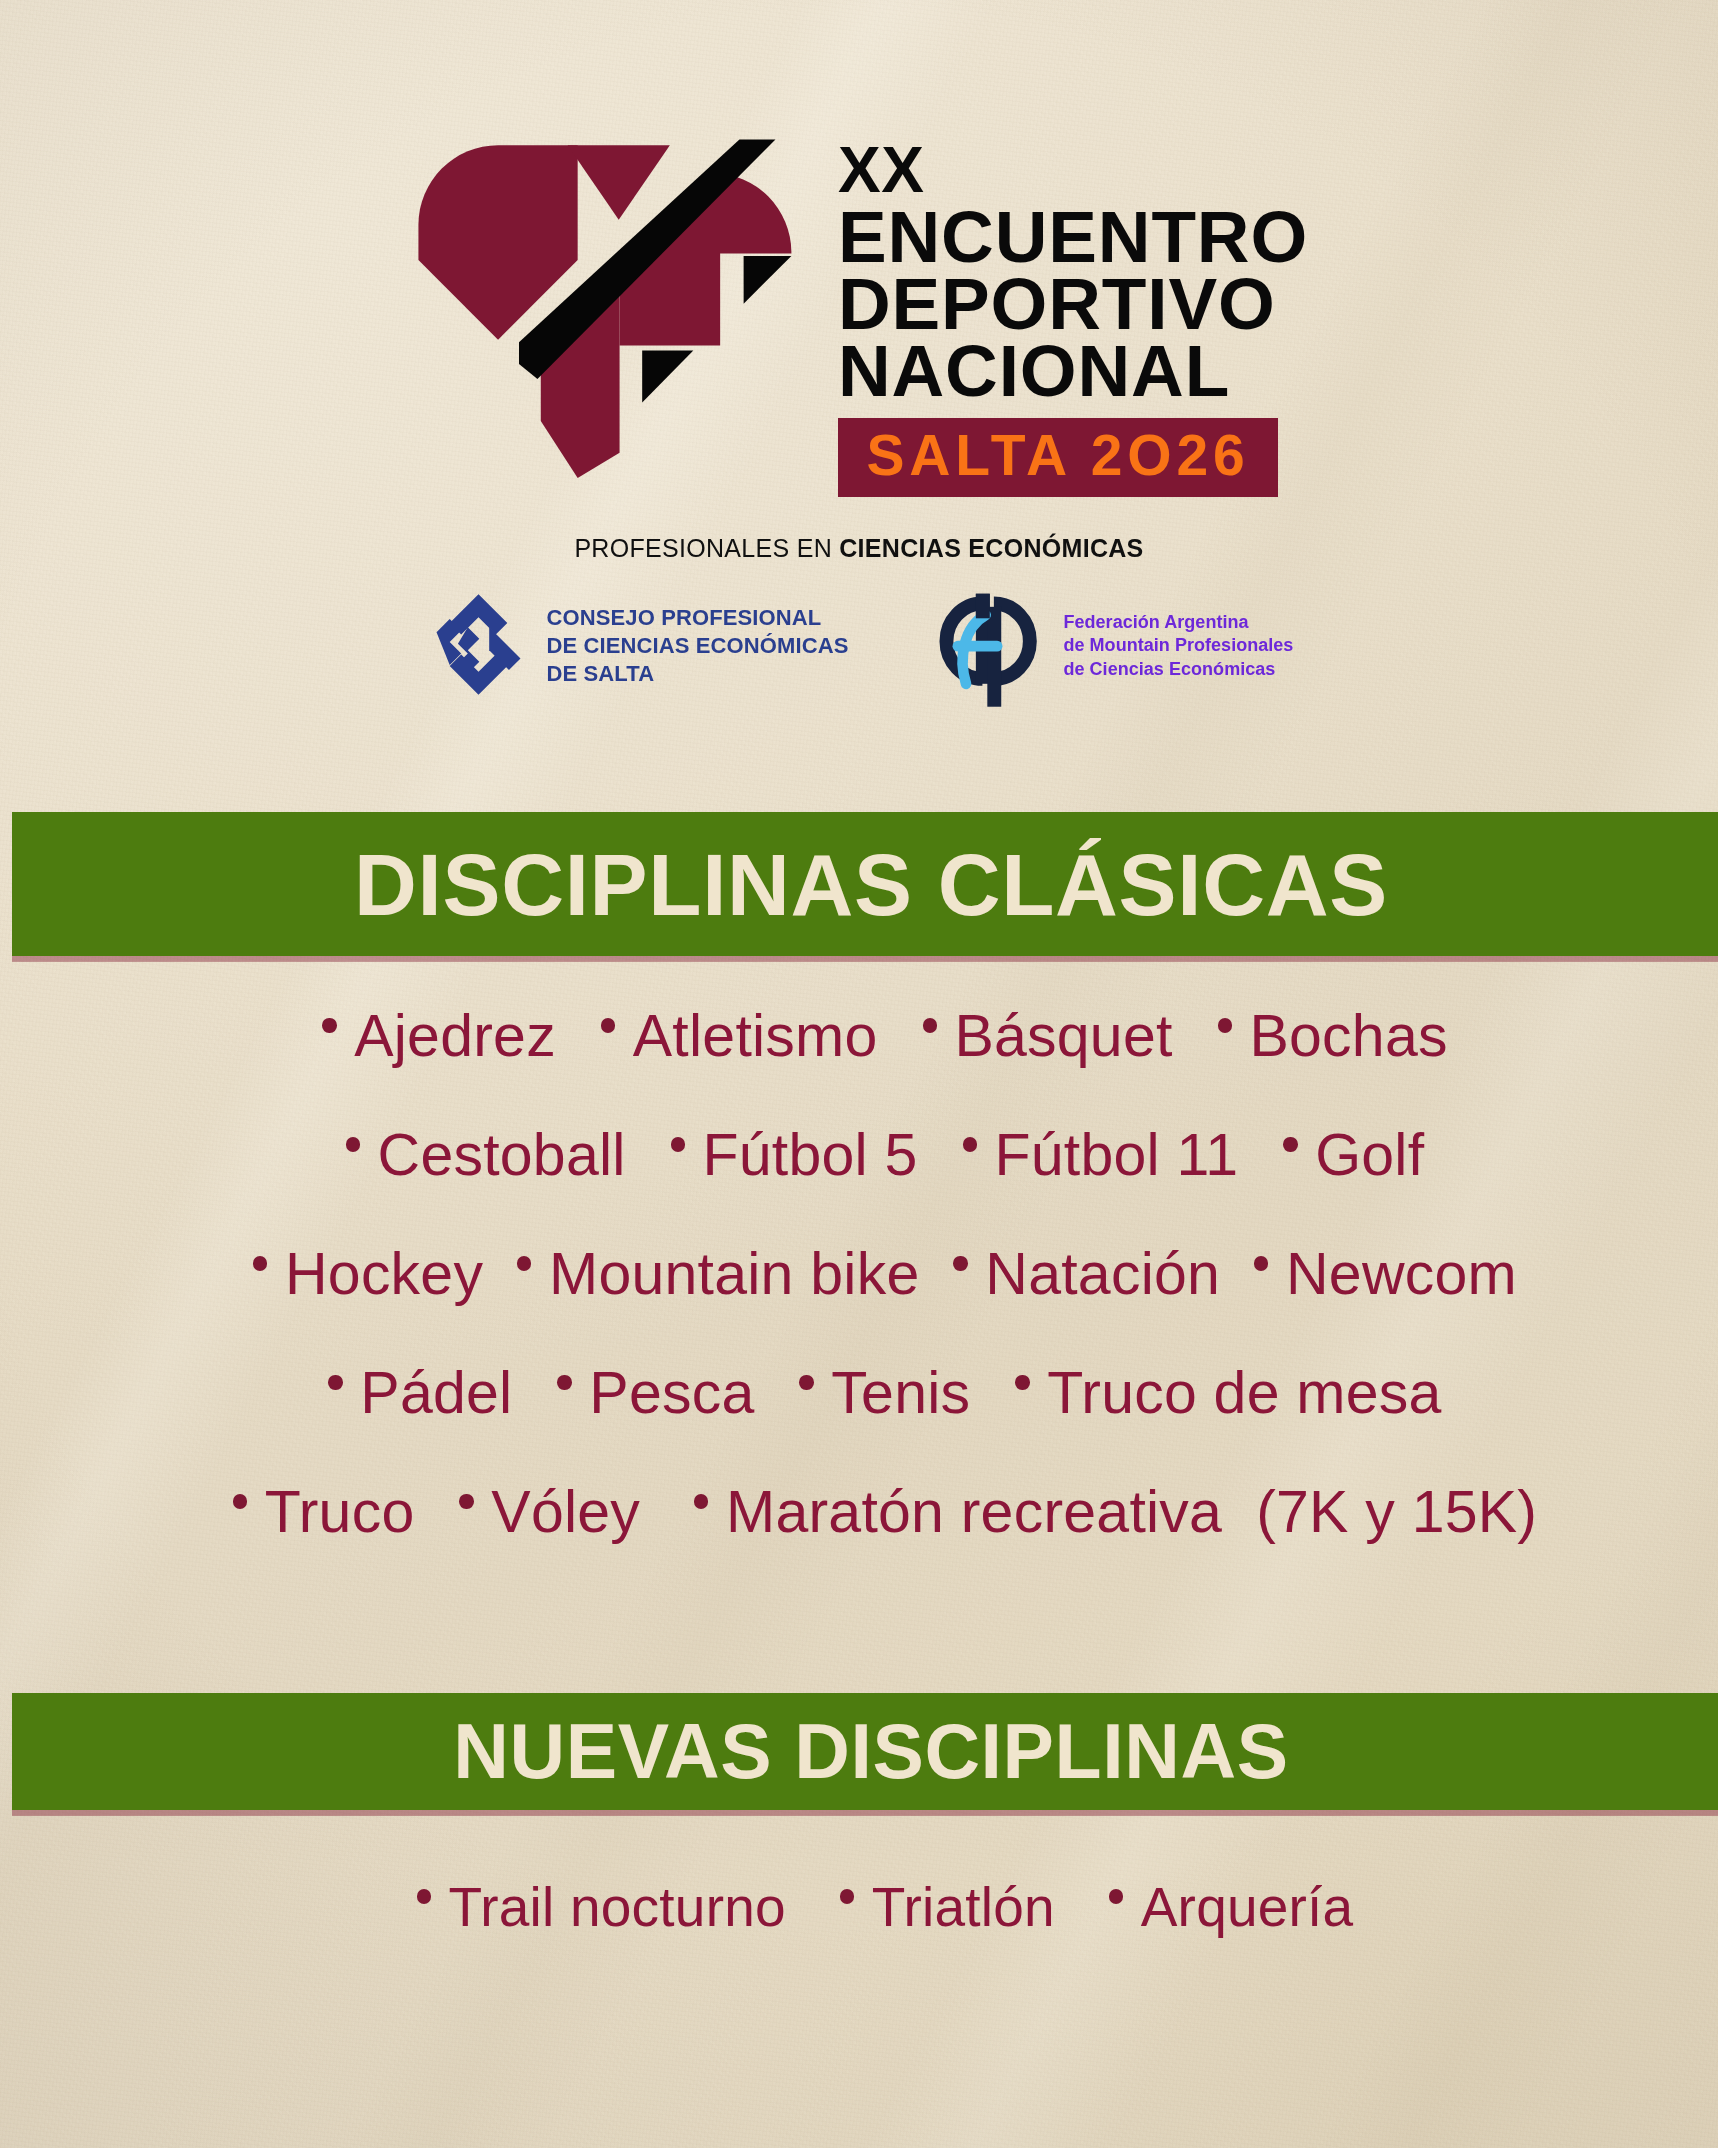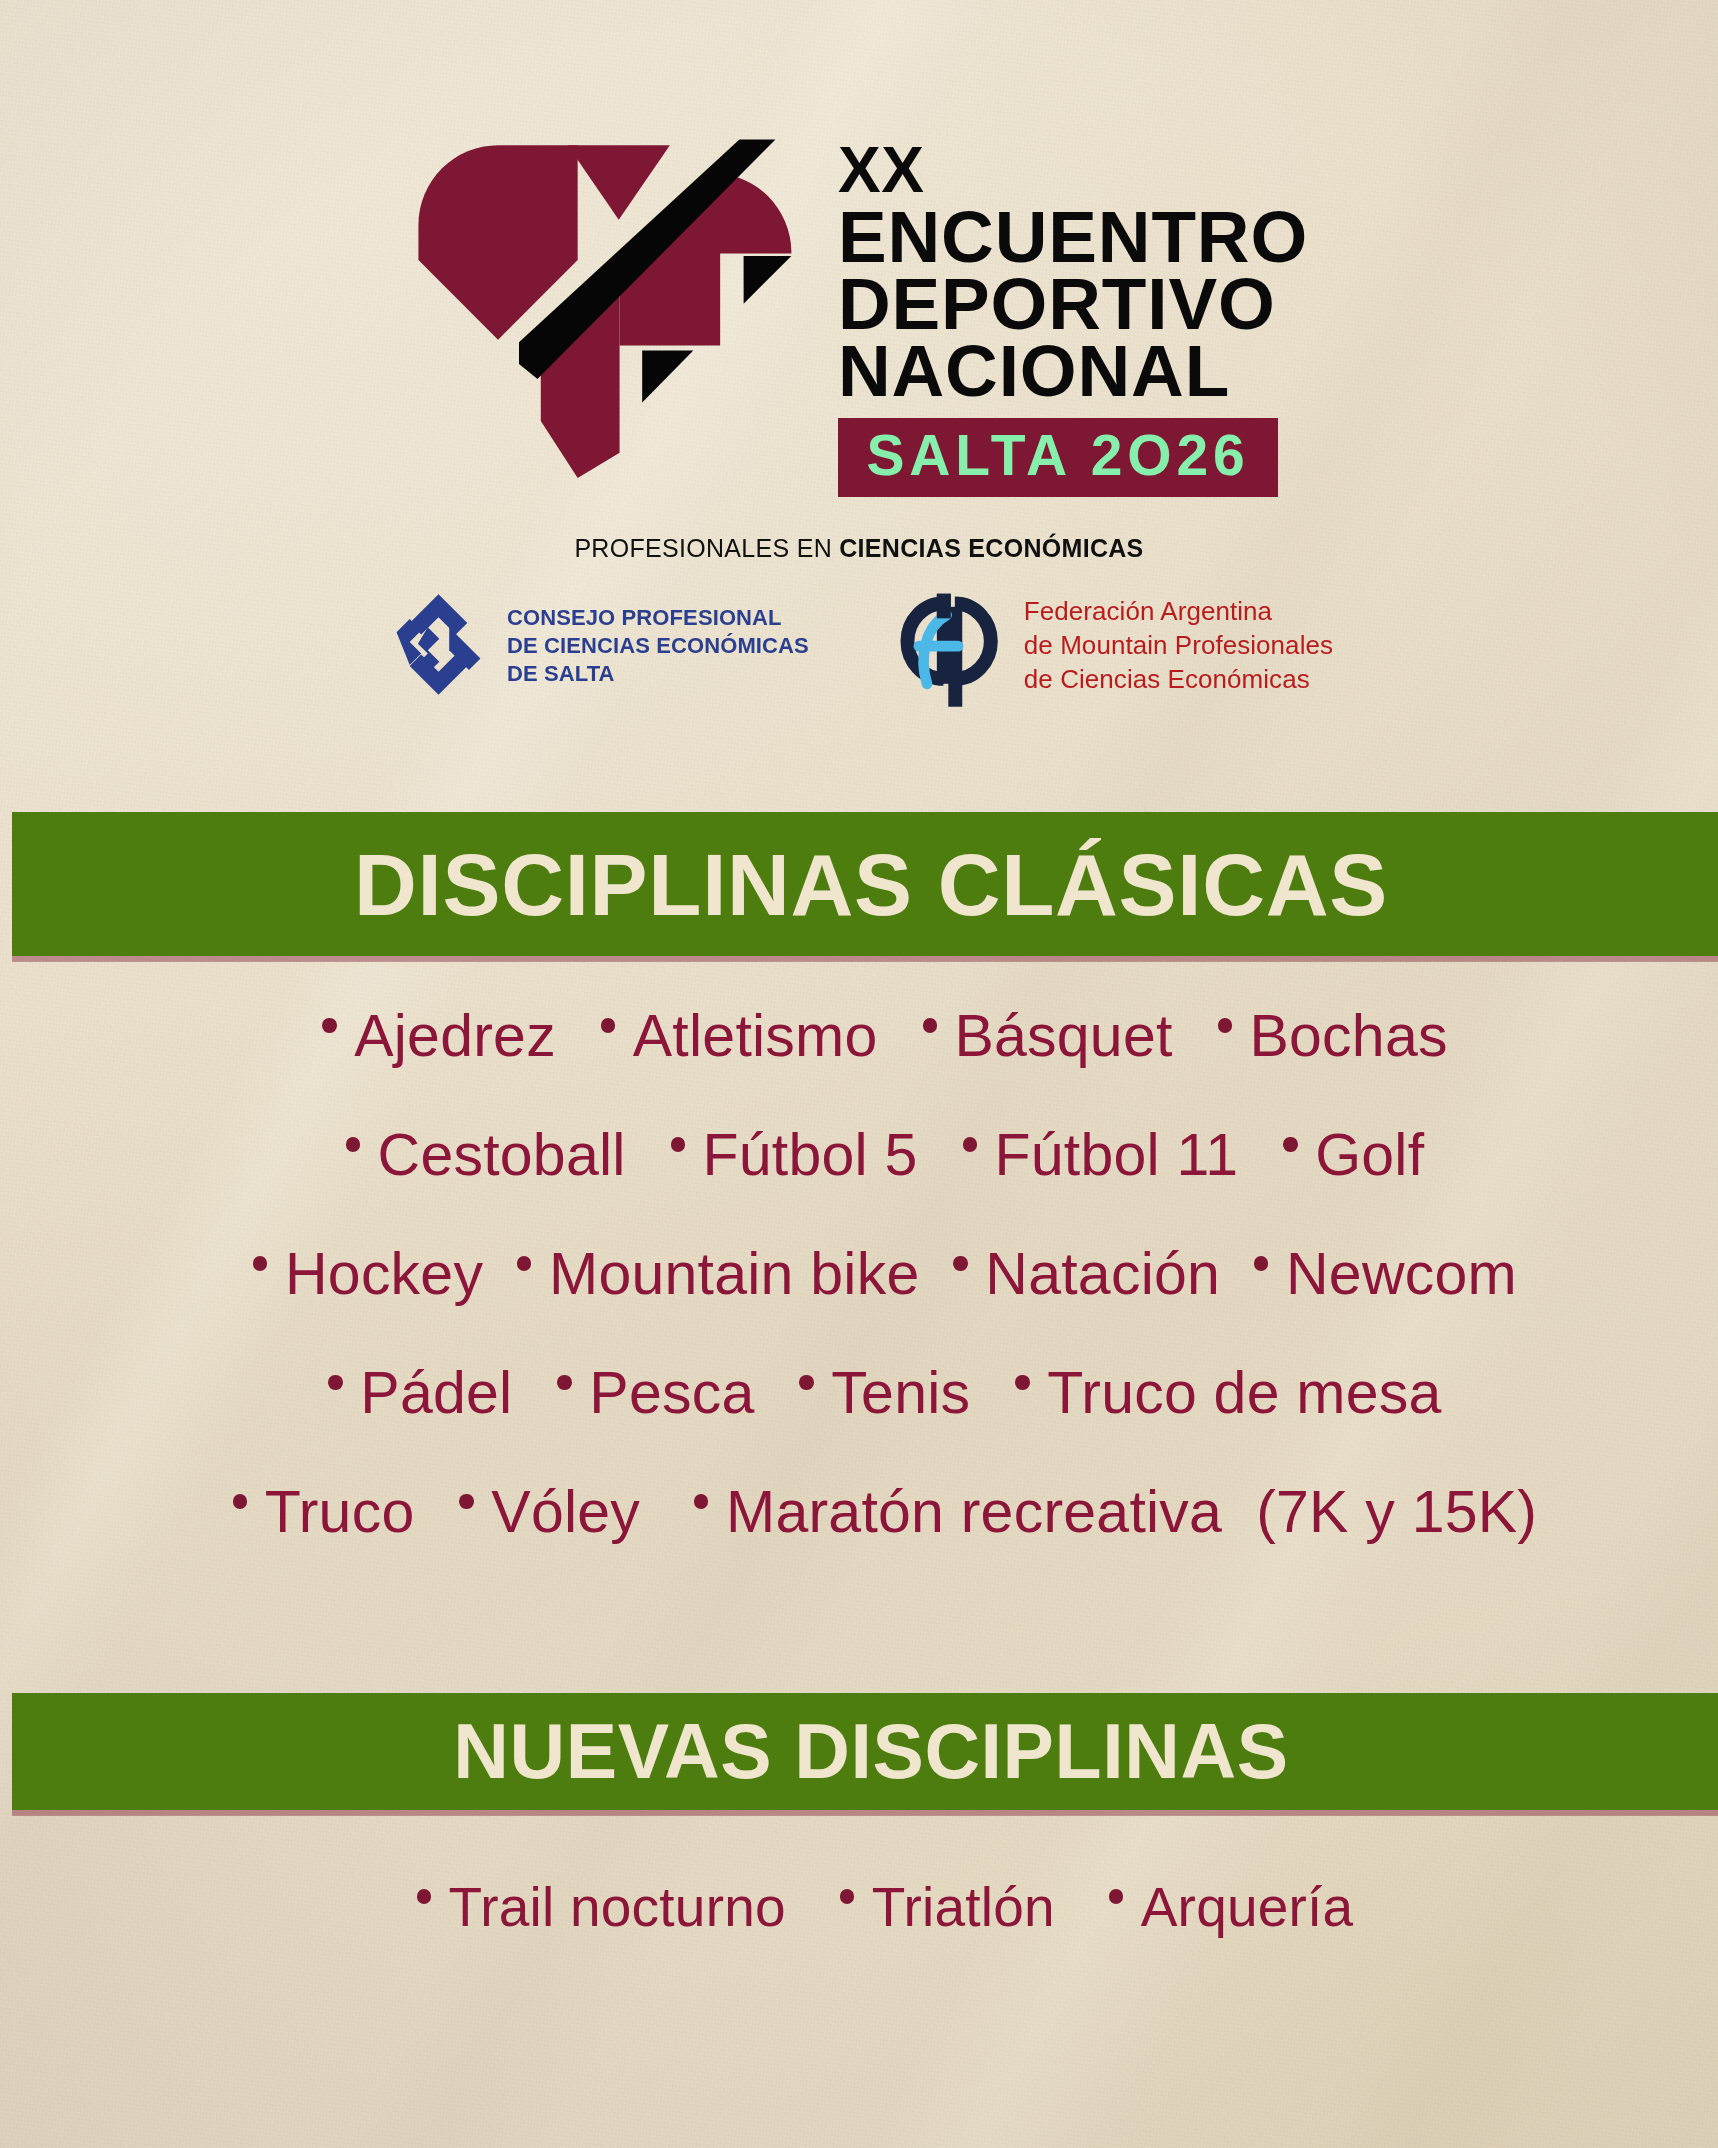--- a/index.html
+++ b/index.html
@@ -55,21 +55,21 @@
     font-size:69px;
   }
   .tline.xx{font-size:64px;line-height:1.02;}
   .tline.big{font-size:73px;}
   .saltabar{
     margin-top:13.4px;background:#7e1733;
     padding:9.2px 28.5px 12.6px 28.5px;display:inline-block;
   }
   .saltatxt{
     font-family:"Liberation Sans", sans-serif;
-    font-weight:700;color:#86efac;font-size:57px;
+    font-weight:700;color:#f97316;font-size:57px;
     letter-spacing:.085em;line-height:1;
   }
 
   .prof{
     position:absolute;left:0;top:534px;width:1718px;text-align:center;
     font-size:25px;color:#101010;letter-spacing:.012em;
   }
   .prof b{font-weight:700;}
   .prof .light{font-weight:400;}
 
@@ -78,21 +78,21 @@
     position:absolute;left:0;top:579px;width:1718px;
     display:flex;justify-content:center;align-items:center;gap:77px;
   }
   .pgroup{display:flex;align-items:center;gap:15px;}
   .ochenta{position:relative;width:143px;height:159px;}
   .cpce-txt{
     color:#2a3f8f;font-weight:700;font-size:22px;line-height:1.26;
     letter-spacing:.005em;
   }
   .facpce-txt{
-    color:#b91c1c;font-weight:400;font-size:26px;line-height:1.30;
+    color:#6d28d9;font-weight:700;font-size:18px;line-height:1.30;
     letter-spacing:.002em;
   }
 
   
   .banner{
     position:absolute;left:12px;width:1718px;background:#4d7c0f;
     display:flex;align-items:center;justify-content:center;
     box-shadow:0 5.9px 0 rgba(126,23,51,.42);
   }
   .banner-txt{

